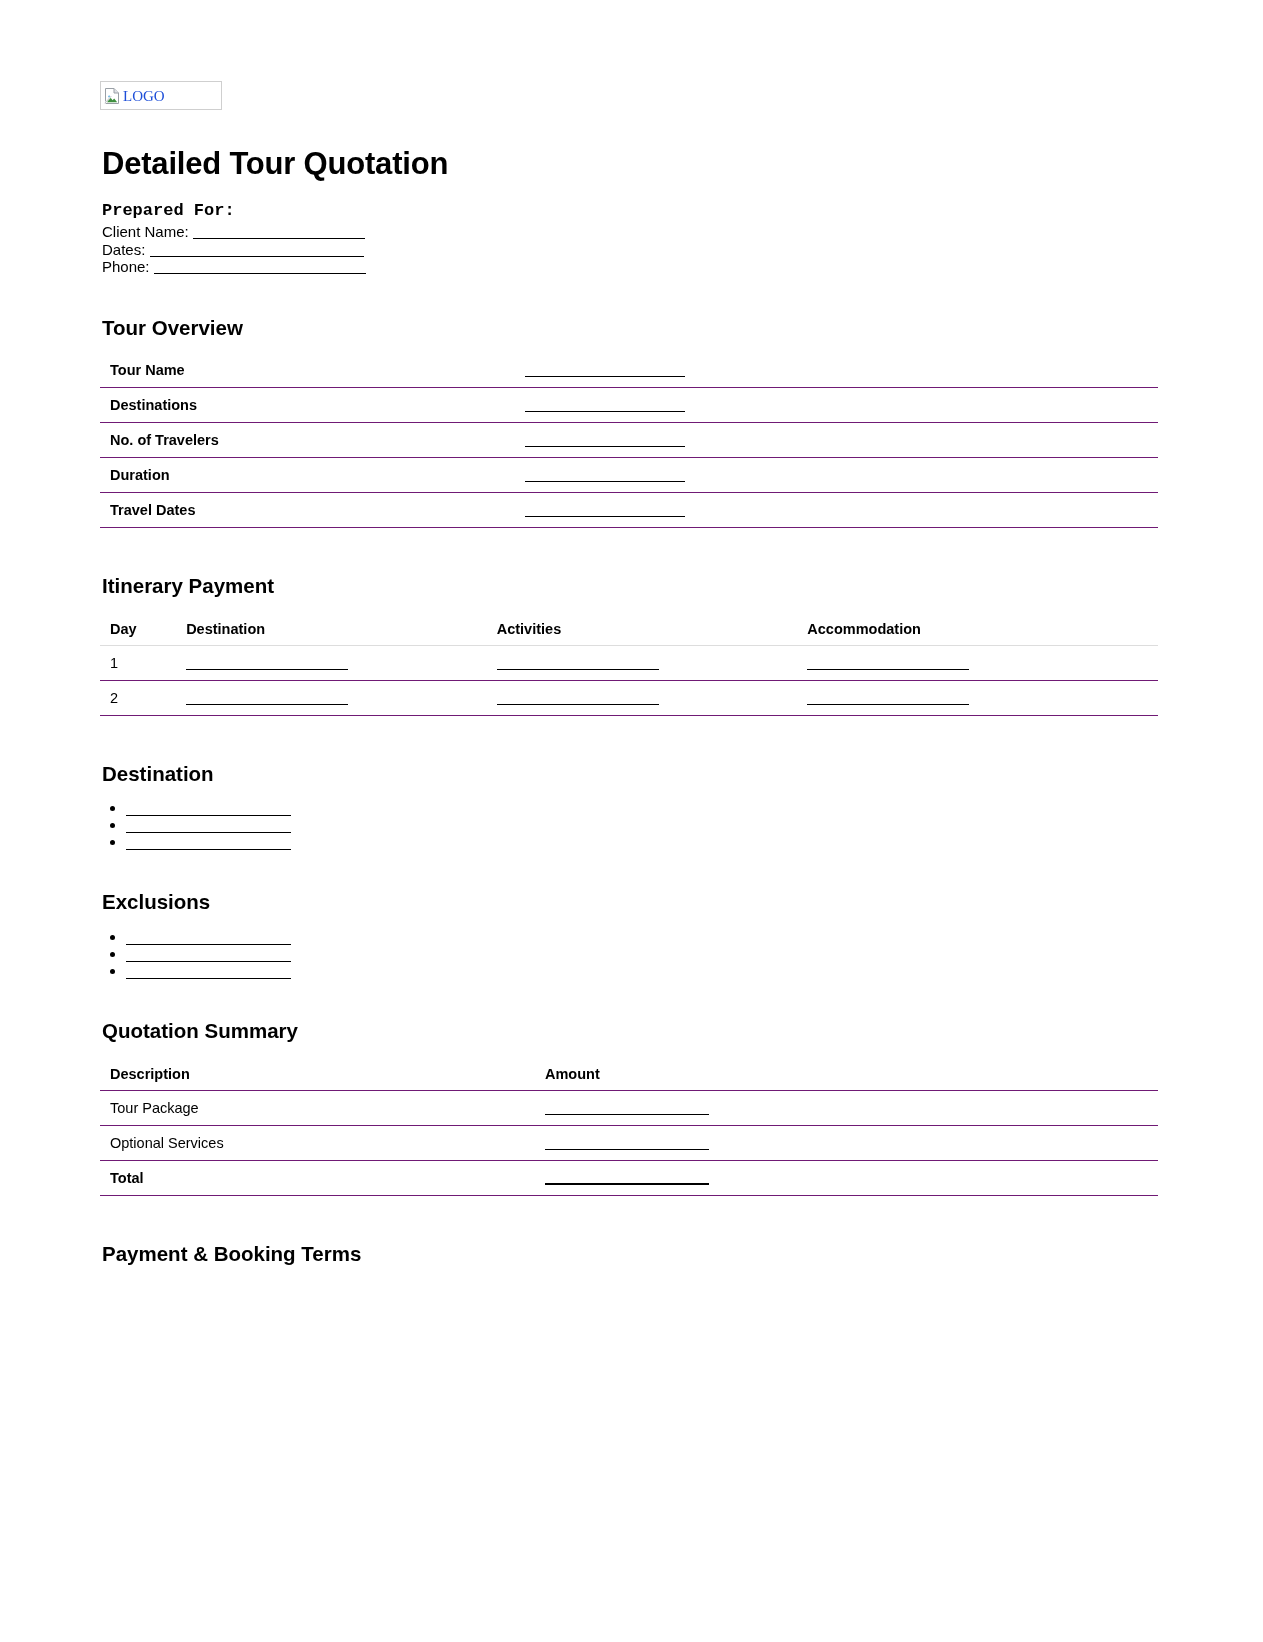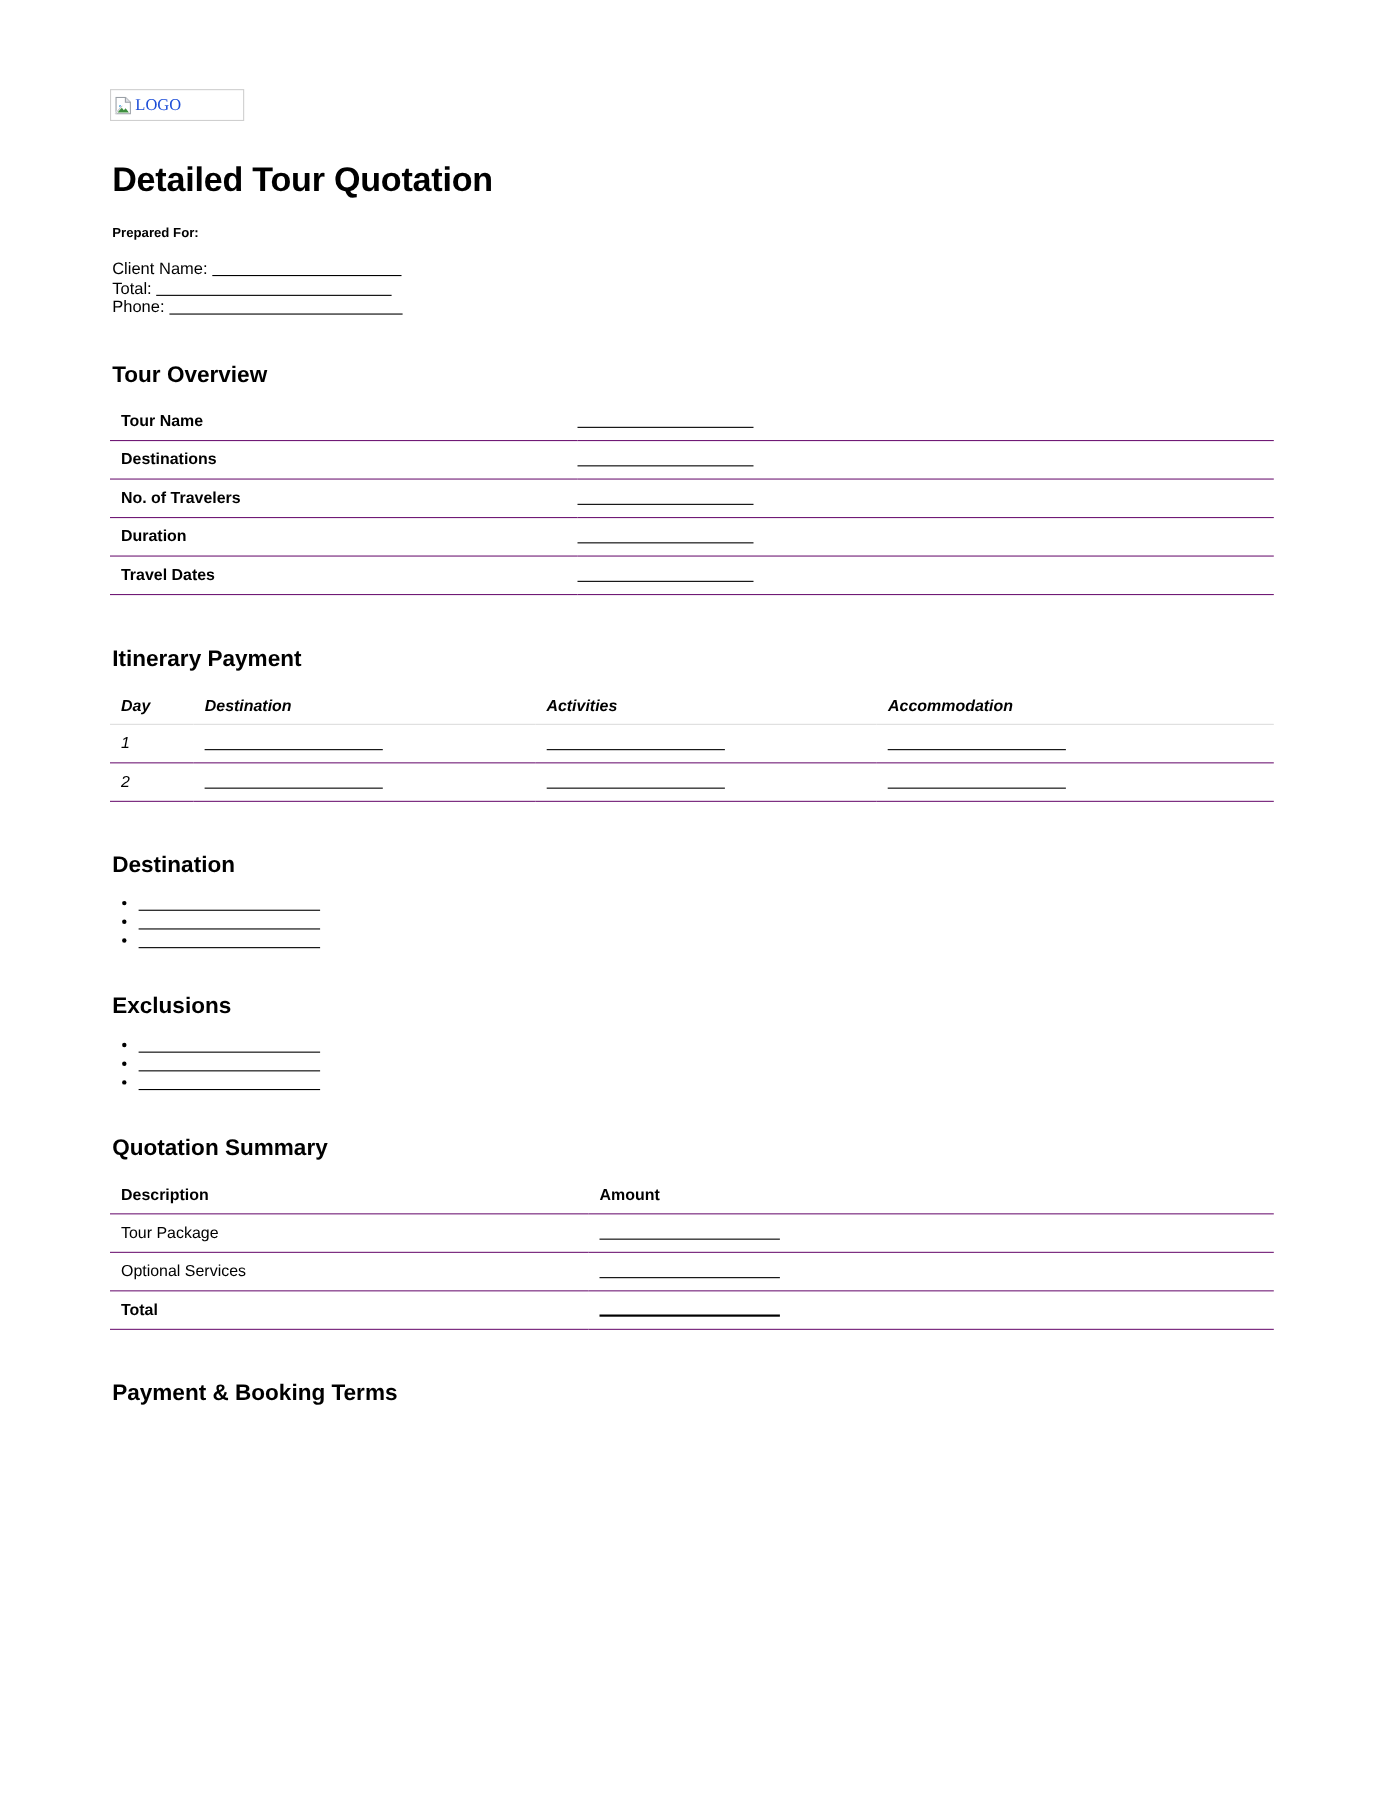--- a/index.html
+++ b/index.html
@@ -69,23 +69,24 @@
     margin-bottom: 40px;
   }
   .prepared-col {
     font-size: 15px;
     line-height: 17.5px;
   }
   .prepared-col.left  { width: 512px; padding-left: 2px; }
   .prepared-col.right { padding-left: 2px; }
   .prepared-head {
     font-weight: bold;
-    font-size: 12px;
+    font-size: 17px;
     line-height: 18px;
-    margin-bottom: 16px;
+    margin-bottom: 3px;
+    font-family: Liberation Mono, monospace;
   }
   .field-line {
     white-space: nowrap;
     font-size: 15px;
     line-height: 17.5px;
   }
   .blank {
     display: inline-block;
     border-bottom: 1px solid #000;
     height: 13px;
@@ -129,21 +130,21 @@
 
   .rule-blank {
     display: inline-block;
     border-bottom: 1px solid #000;
     height: 12px;
     vertical-align: middle;
   }
   .rule-blank.thick { border-bottom-width: 2.5px; }
 
   
-  table.itinerary { width: 1058px; font-style: italic; }
+  table.itinerary { width: 1058px; }
   table.itinerary th.col-day   { width: 76px; }
   table.itinerary th.col-dest  { width: 310px; }
   table.itinerary th.col-act   { width: 310px; }
   table.itinerary th.col-acc   { width: 360px; }
   table.itinerary thead th { border-bottom: 1px solid #dddddd; }
 
   
   ul.blank-list {
     list-style: disc;
     margin: 0 0 0 0;
@@ -189,21 +190,21 @@
 
     <div class="prepared-col left">
       <div class="prepared-head">Prepared For:</div>
 
       <div class="field-line">
         <span>Client Name:</span>
         <span class="blank" style="width:172px"></span>
       </div>
 
       <div class="field-line">
-        <span>Total:</span>
+        <span>Dates:</span>
         <span class="blank" style="width:214px"></span>
       </div>
 
       <div class="field-line">
         <span>Phone:</span>
         <span class="blank" style="width:212px"></span>
       </div>
     </div>
 
   </div>

